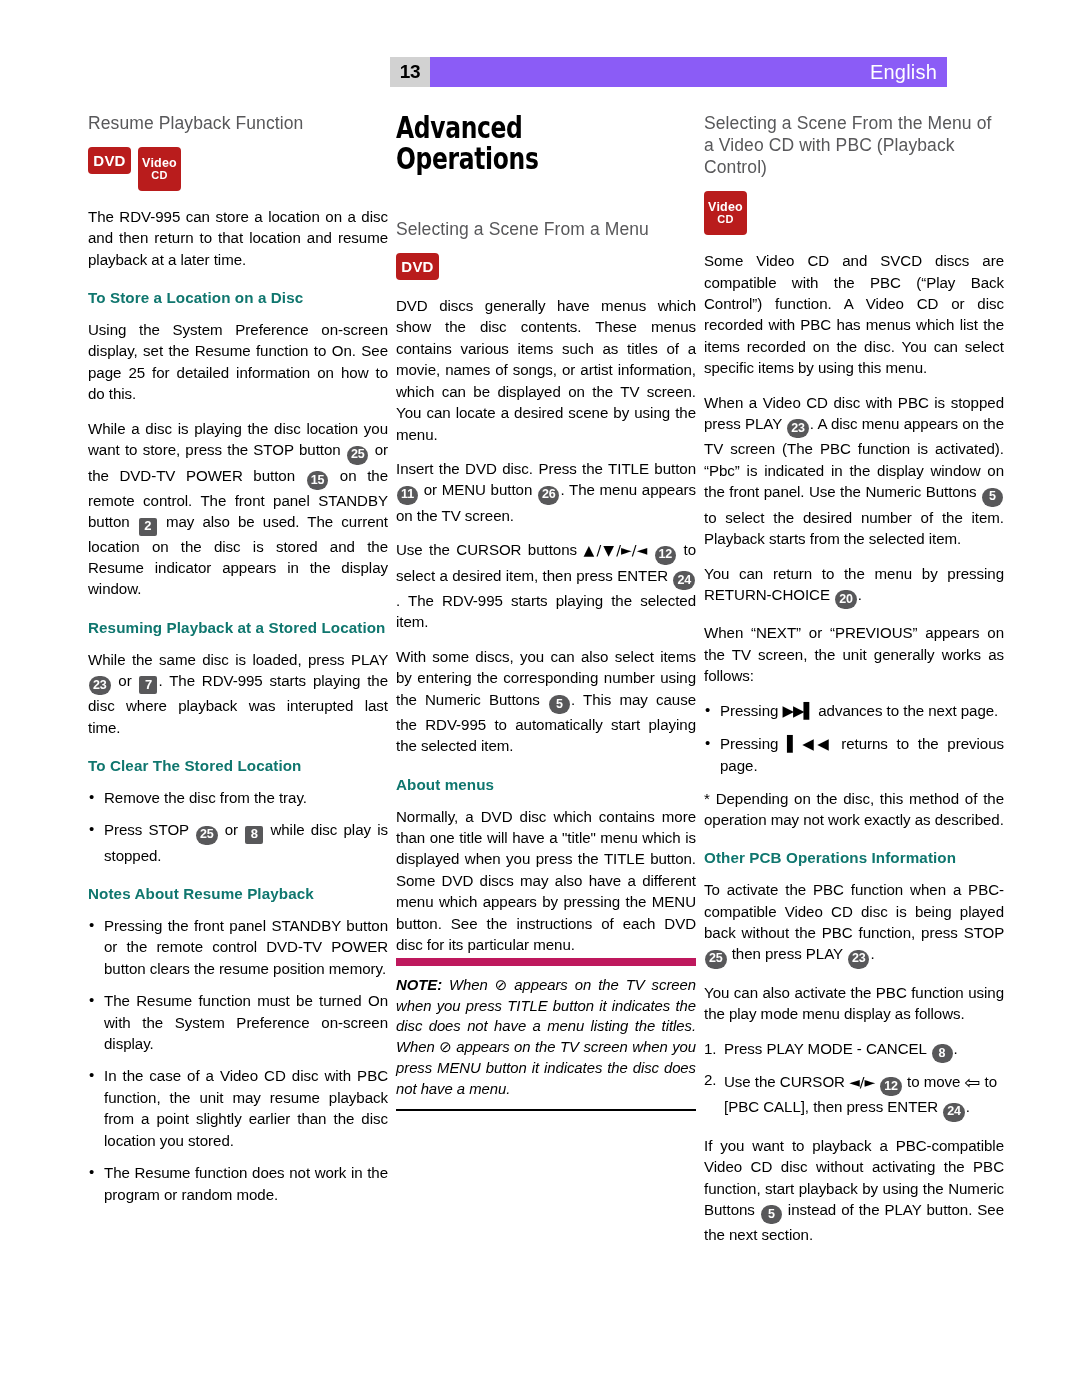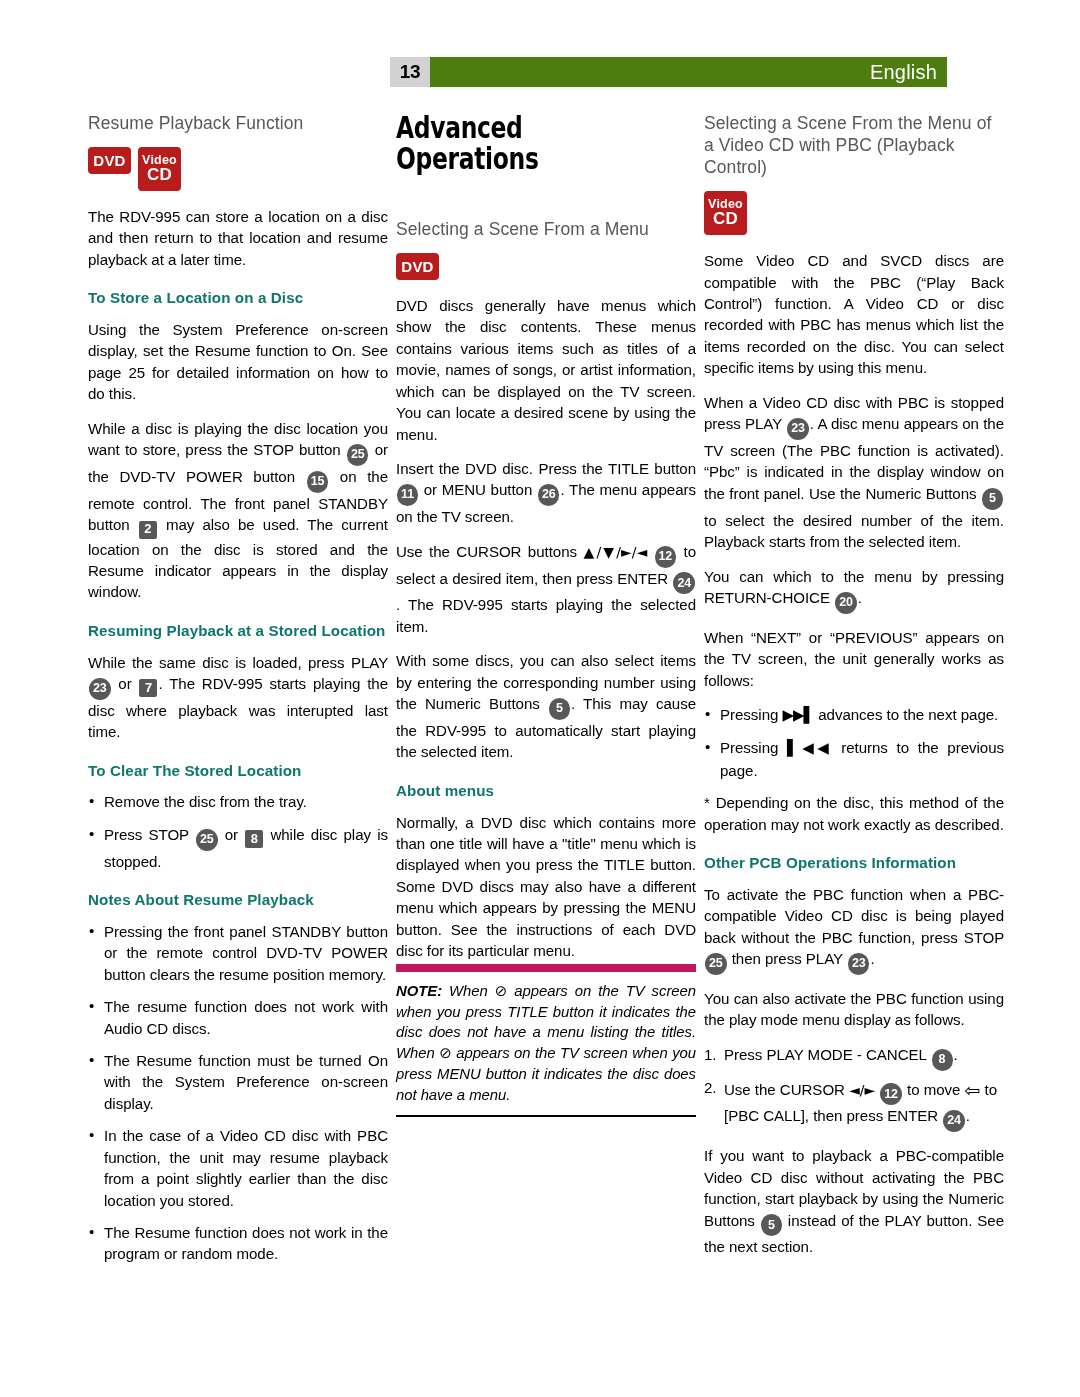--- a/index.html
+++ b/index.html
@@ -20,21 +20,21 @@
     width: 557px; height: 30px;
     display: flex; align-items: stretch;
   }
   .header-pagenum {
     width: 40px; background: #d2d2d2; color: #000;
     font-size: 19px; font-weight: bold;
     display: flex; align-items: center; justify-content: center;
     letter-spacing: -0.3px;
   }
   .header-bar {
-    flex: 1; background: #4d7c0f;
+    flex: 1; background: #8b5cf6;
     display: flex; align-items: center; justify-content: flex-end;
     padding-right: 10px;
   }
   .header-lang {
     color: #ffffff; font-size: 20px; font-weight: normal;
     letter-spacing: 0.2px;
   }
 
   
   .cols {
@@ -95,28 +95,28 @@
   .disc-badge {
     background: #b91c1c; color: #ffffff;
     border-radius: 4px;
     display: flex; flex-direction: column;
     align-items: center; justify-content: center;
     font-weight: bold; letter-spacing: 0.2px;
   }
   .disc-badge.dvd { width: 43px; height: 27px; font-size: 15px; }
   .disc-badge.videocd { width: 43px; height: 44px; }
   .disc-badge.videocd .l1 { font-size: 12.5px; line-height: 1.0; }
-  .disc-badge.videocd .l2 { font-size: 17px; line-height: 1.05; text-align: center; }
+  .disc-badge.videocd .l2 { font-size: 11px; line-height: 1.05; text-align: center; }
 
   
   .btn-round {
     display: inline-flex; align-items: center; justify-content: center;
     background: #58585a; color: #ffffff;
     border-radius: 999px;
-    min-width: 21px; height: 19px; padding: 11px 4px;
+    min-width: 21px; height: 19px; padding: 0 4px;
     font-size: 12.5px; font-weight: bold;
     vertical-align: -3px; margin: 0 1px;
     letter-spacing: -0.2px;
   }
   .btn-sq {
     display: inline-flex; align-items: center; justify-content: center;
     background: #58585a; color: #ffffff;
     border-radius: 2px;
     min-width: 18px; height: 18px; padding: 0 3px;
     font-size: 13px; font-weight: bold;
@@ -199,21 +199,20 @@
           <span class="btn-round">25</span>
           <span>or</span>
           <span class="btn-sq">8</span>
           <span>while disc play is stopped.</span>
         </li>
       </ul>
 
       <h3 class="h-sub">Notes About Resume Playback</h3>
       <ul class="bullets">
         <li>Pressing the front panel STANDBY button or the remote control DVD-TV POWER button clears the resume position memory.</li>
-        <li>The resume function does not work with Audio CD discs.</li>
         <li>The Resume function must be turned On with the System Preference on-screen display.</li>
         <li>In the case of a Video CD disc with PBC function, the unit may resume playback from a point slightly earlier than the disc location you stored.</li>
         <li>The Resume function does not work in the program or random mode.</li>
       </ul>
     </div>
 
     <div class="col col-mid">
 
       <h1 class="h-big">Advanced Operations</h1>
 
@@ -276,21 +275,21 @@
       <p class="body">Some Video CD and SVCD discs are compatible with the PBC (“Play Back Control”) function. A Video CD or disc recorded with PBC has menus which list the items recorded on the disc. You can select specific items by using this menu.</p>
 
       <p class="body">
         <span>When a Video CD disc with PBC is stopped press PLAY</span>
         <span class="btn-round">23</span><span>. A disc menu appears on the TV screen (The PBC function is activated). “Pbc” is indicated in the display window on the front panel. Use the Numeric Buttons</span>
         <span class="btn-round">5</span>
         <span>to select the desired number of the item. Playback starts from the selected item.</span>
       </p>
 
       <p class="body">
-        <span>You can which to the menu by pressing RETURN-CHOICE</span>
+        <span>You can return to the menu by pressing RETURN-CHOICE</span>
         <span class="btn-round">20</span><span>.</span>
       </p>
 
       <p class="body">When “NEXT” or “PREVIOUS” appears on the TV screen, the unit generally works as follows:</p>
 
       <ul class="bullets">
         <li>
           <span>Pressing</span>
           <span class="glyph-skip">▶▶▌</span>
           <span>advances to the next page.</span>

